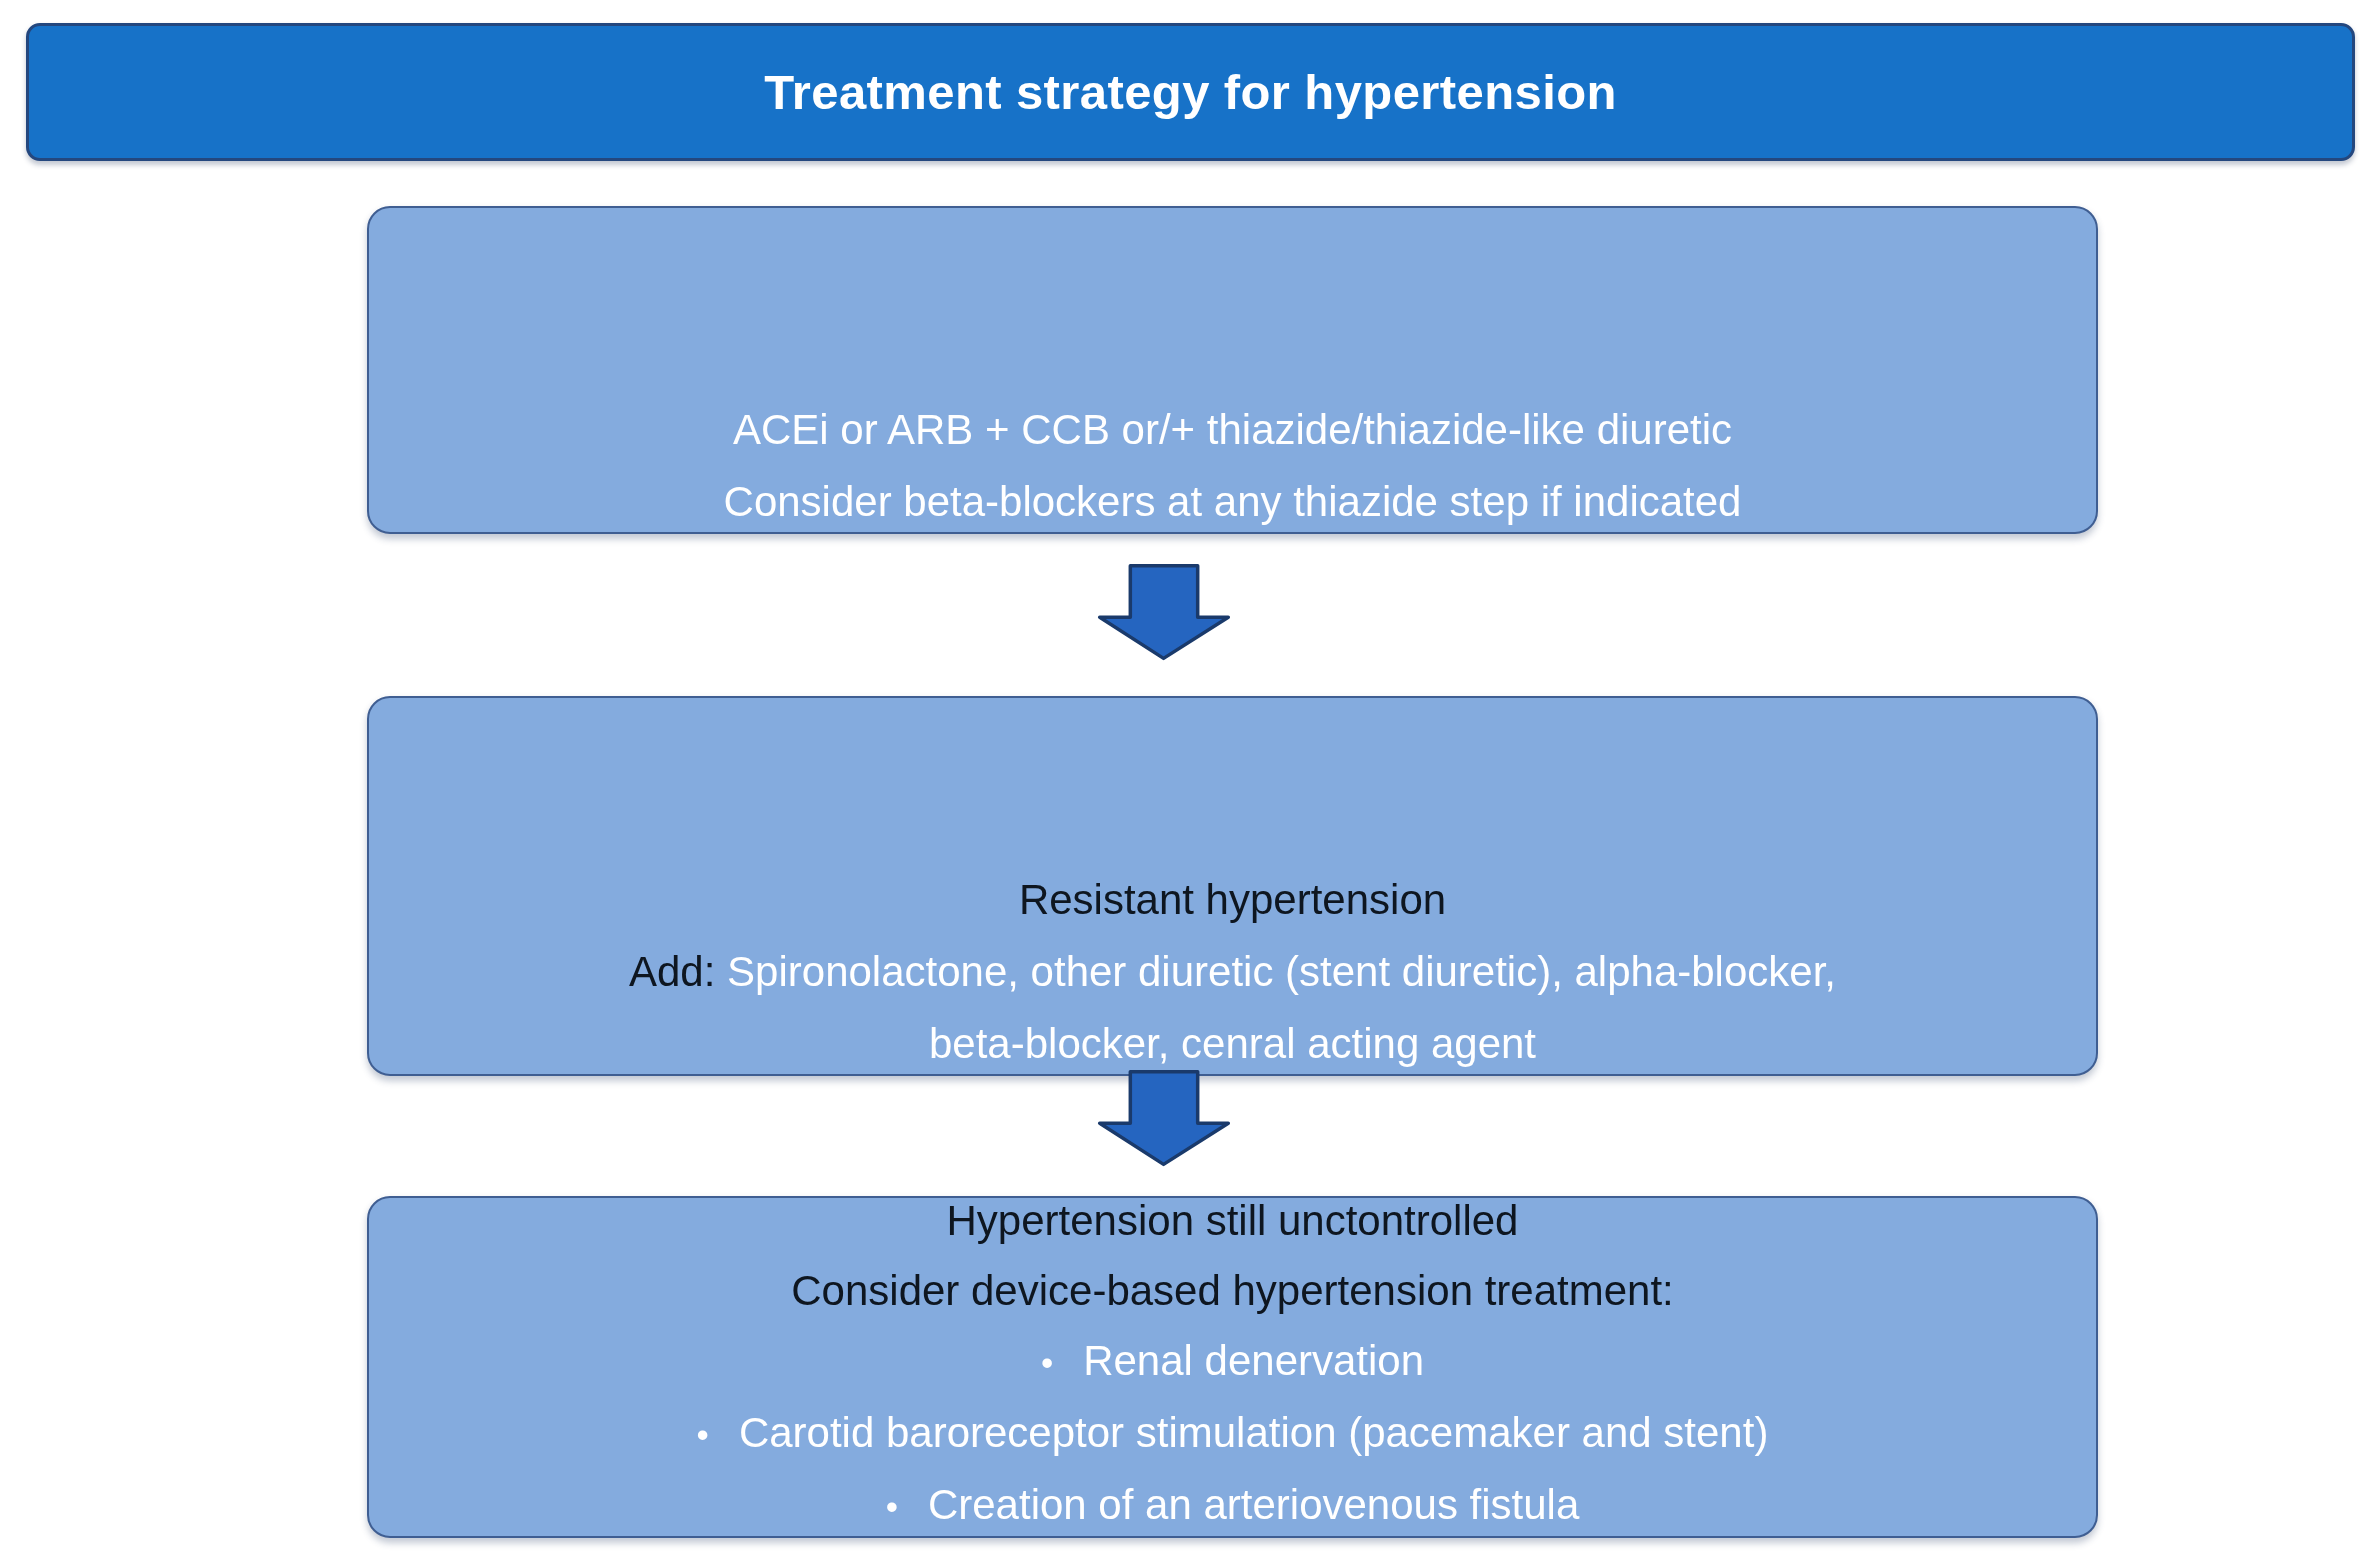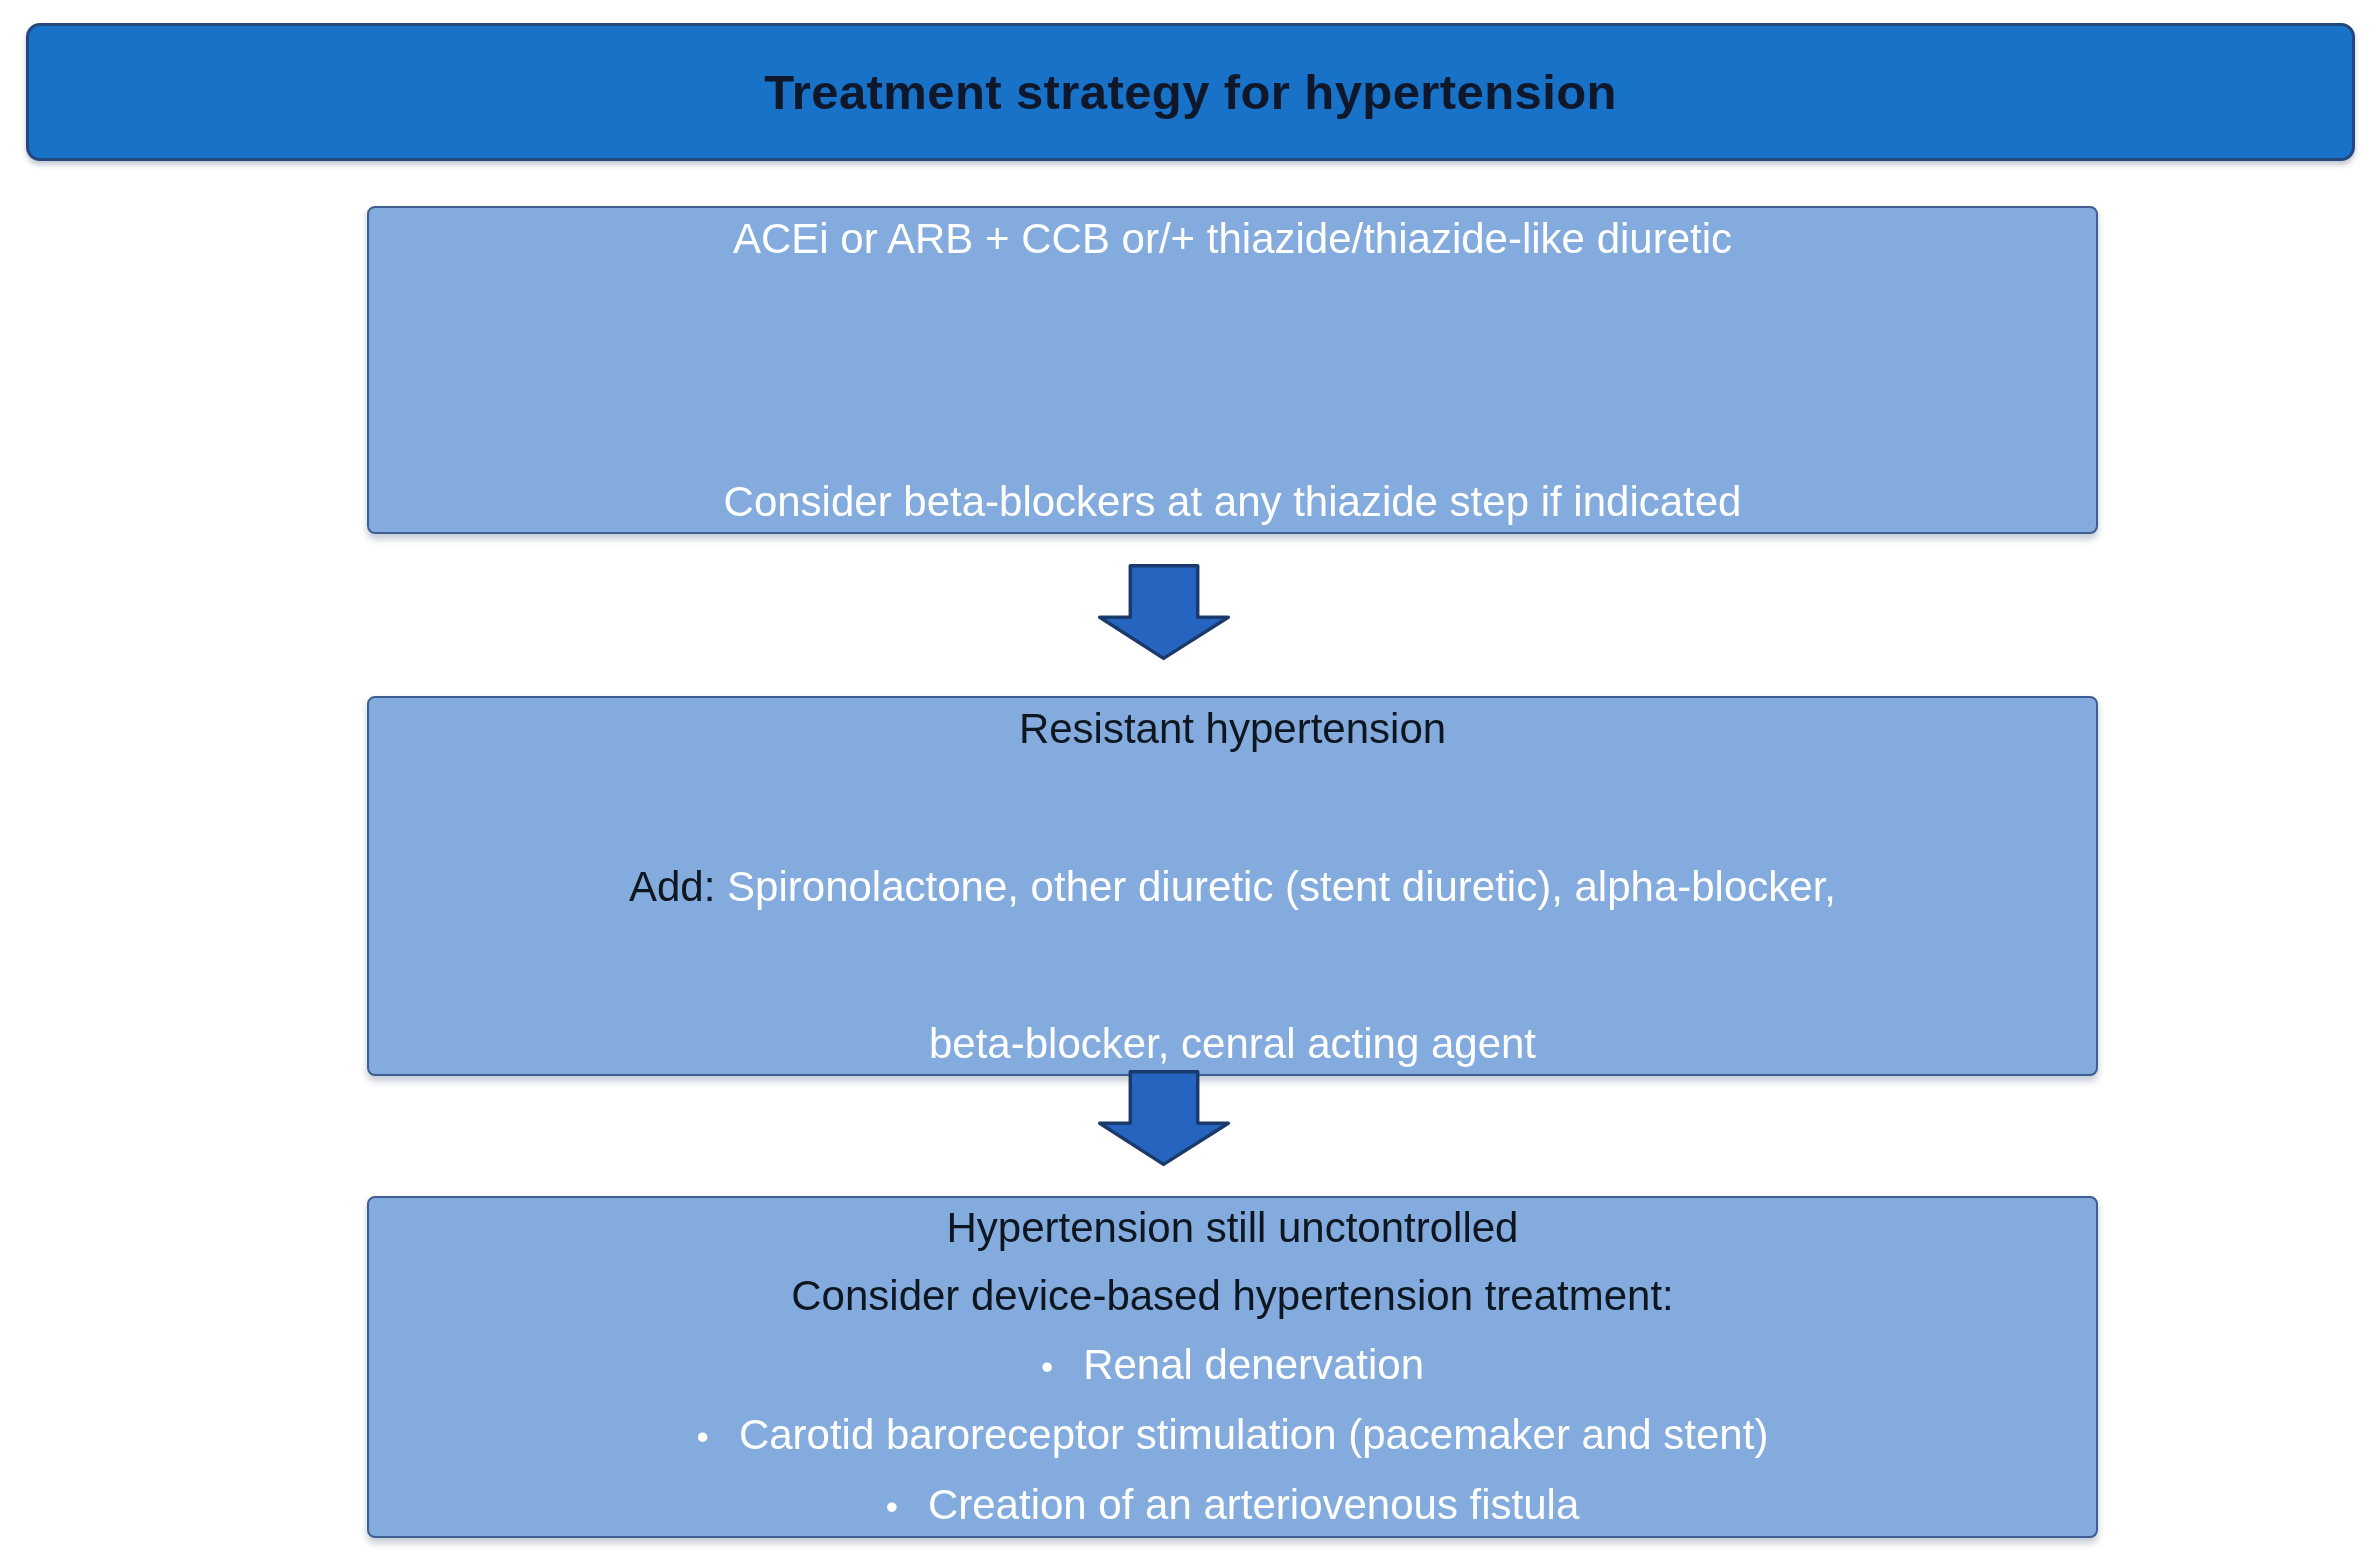--- a/index.html
+++ b/index.html
@@ -26,41 +26,42 @@
     box-sizing: border-box;
     background: #1772c8;
     border: 3.5px solid #24477e;
     border-radius: 14px;
     display: flex;
     align-items: center;
     justify-content: center;
     box-shadow: 0 3.5px 5.2px rgba(20, 40, 80, 0.25);
   }
   .title-bar .title-text {
-    color: #0f172a;
+    color: #ffffff;
     font-size: 49px;
     font-weight: bold;
     letter-spacing: 0.4px;
   }
 
   
   .step-box {
     position: absolute;
     left: 367px;
     width: 1731px;
     box-sizing: border-box;
     background: #84abde;
     border: 2.6px solid #3f5e92;
-    border-radius: 8px;
+    border-radius: 23px;
     display: flex;
     flex-direction: column;
     align-items: center;
-    justify-content: space-between;
+    justify-content: flex-end;
     text-align: center;
     box-shadow: 0 4.4px 7px rgba(40, 60, 100, 0.28);
+    gap: 11px;
   }
   .box-step1 { top: 206px;  height: 328px; }
   .box-step2 { top: 696px;  height: 380px; }
   .box-step3 { top: 1196px; height: 342px; }
 
   .step-box .line {
     font-size: 42px;
     line-height: 61px;
     white-space: nowrap;
   }

